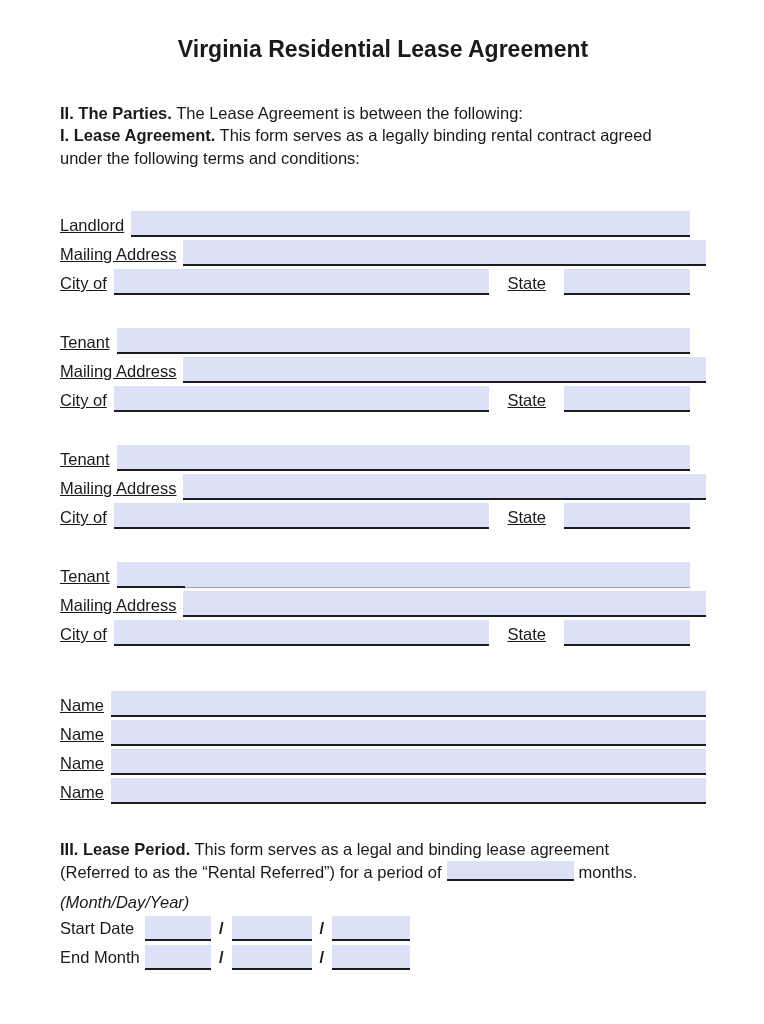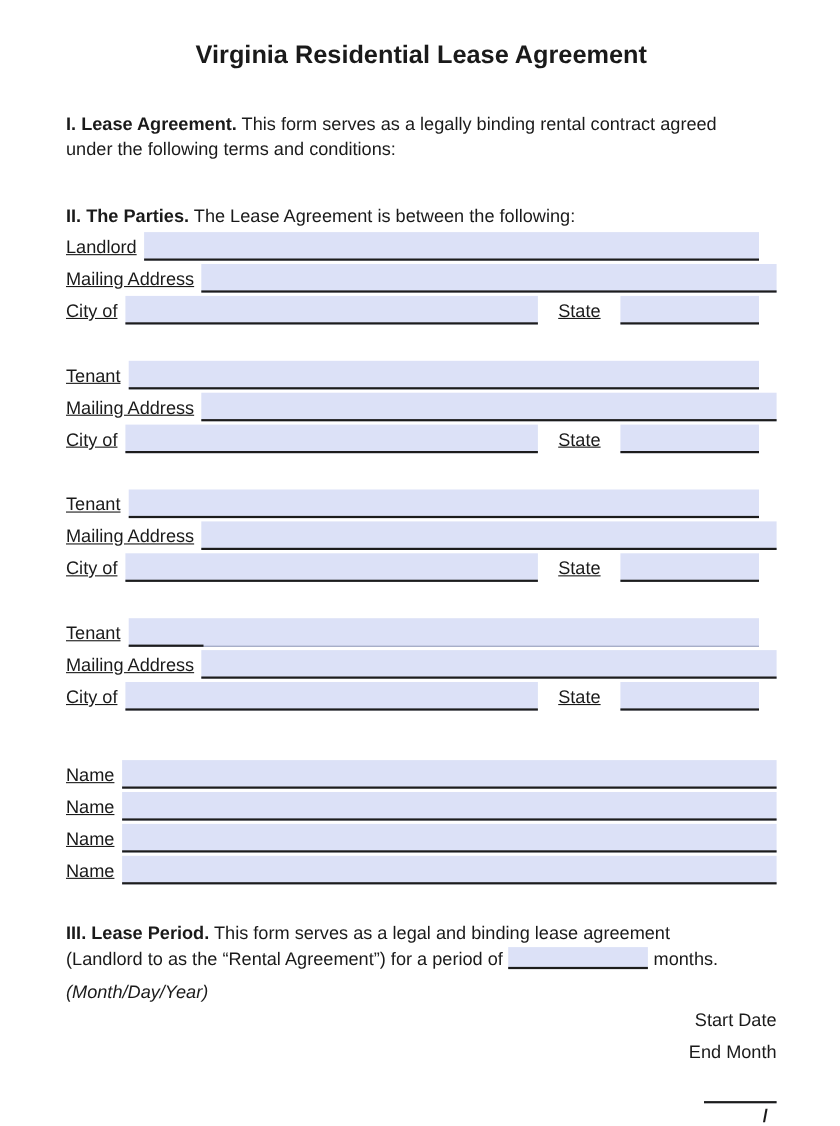--- a/index.html
+++ b/index.html
@@ -44,44 +44,44 @@
   .minor-section{margin-top:42px;}
   .minor-heading{line-height:22px;}
   .sec3{margin-top:34px;}
   .inline-field{
     display:inline-block;width:127px;height:20px;background:var(--field-bg);
     border-bottom:2px solid var(--ink);vertical-align:text-bottom;
     margin:0 5px;
   }
   .format-note{margin-top:8px;line-height:20px;font-style:italic;}
   .date-rows{margin-top:4px;}
-  .drow{display:flex;align-items:flex-end;height:29px;flex-direction:column;}
+  .drow{display:flex;align-items:flex-start;height:29px;}
   .drow .dlbl{flex:0 0 85px;white-space:nowrap;line-height:24px;}
   .dfield{height:25px;background:var(--field-bg);border-bottom:2px solid var(--ink);}
   .dfield.w1{width:66px;}
   .dfield.w2{width:80px;}
   .dfield.w3{width:78px;}
   .slash{font-weight:bold;padding:0 8px;line-height:24px;}
 </style>
 </head>
 <body>
 
 <div class="page">
 
   <div class="doc-title">Virginia Residential Lease Agreement</div>
 
+  <div class="para sec2-heading">
+    <span class="b">II. The Parties.</span>
+    <span>The Lease Agreement is between the following:</span>
+  </div>
+
   <div class="para sec1">
     <span class="b">I. Lease Agreement.</span>
     <span>This form serves as a legally binding rental contract agreed</span><br>
     <span>under the following terms and conditions:</span>
-  </div>
-
-  <div class="para sec2-heading">
-    <span class="b">II. The Parties.</span>
-    <span>The Lease Agreement is between the following:</span>
   </div>
 
   <div class="party-block first">
     <div class="frow name-row">
       <span class="lbl">Landlord</span>
       <div class="field"></div>
     </div>
     <div class="frow">
       <span class="lbl">Mailing Address</span>
       <div class="field"></div>
@@ -161,21 +161,21 @@
     <div class="frow">
       <span class="lbl">Name</span>
       <div class="field"></div>
     </div>
   </div>
 
   <div class="sec3">
     <div class="para">
       <span class="b">III. Lease Period.</span>
       <span>This form serves as a legal and binding lease agreement</span><br>
-      <span>(Landlord to as the “Rental Agreement”) for a period of</span><span class="inline-field"></span><span>months.</span>
+      <span>(Referred to as the “Rental Referred”) for a period of</span><span class="inline-field"></span><span>months.</span>
     </div>
 
     <div class="format-note">(Month/Day/Year)</div>
 
     <div class="date-rows">
       <div class="drow">
         <span class="dlbl">Start Date</span>
         <div class="dfield w1"></div>
         <span class="slash">/</span>
         <div class="dfield w2"></div>

